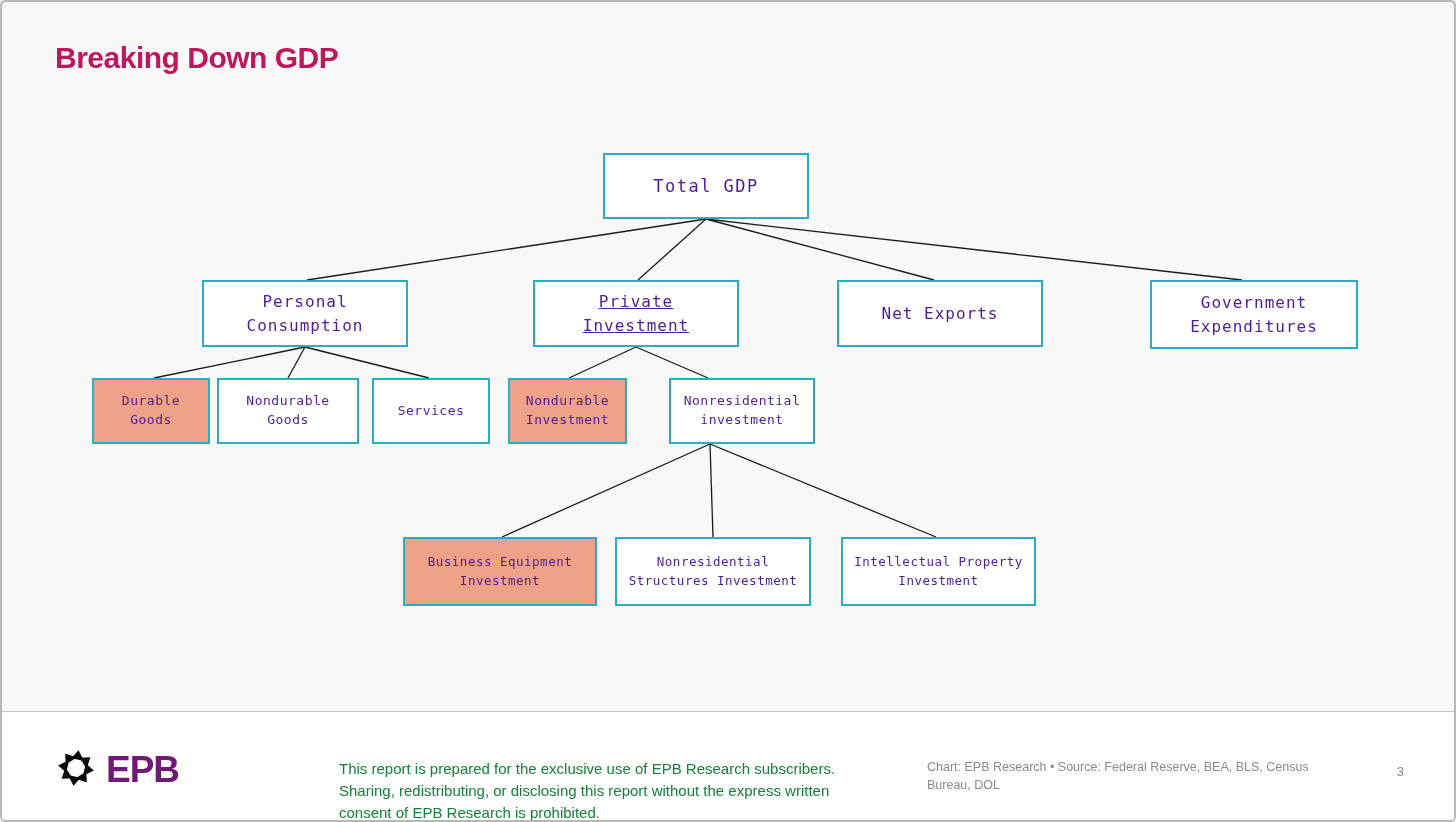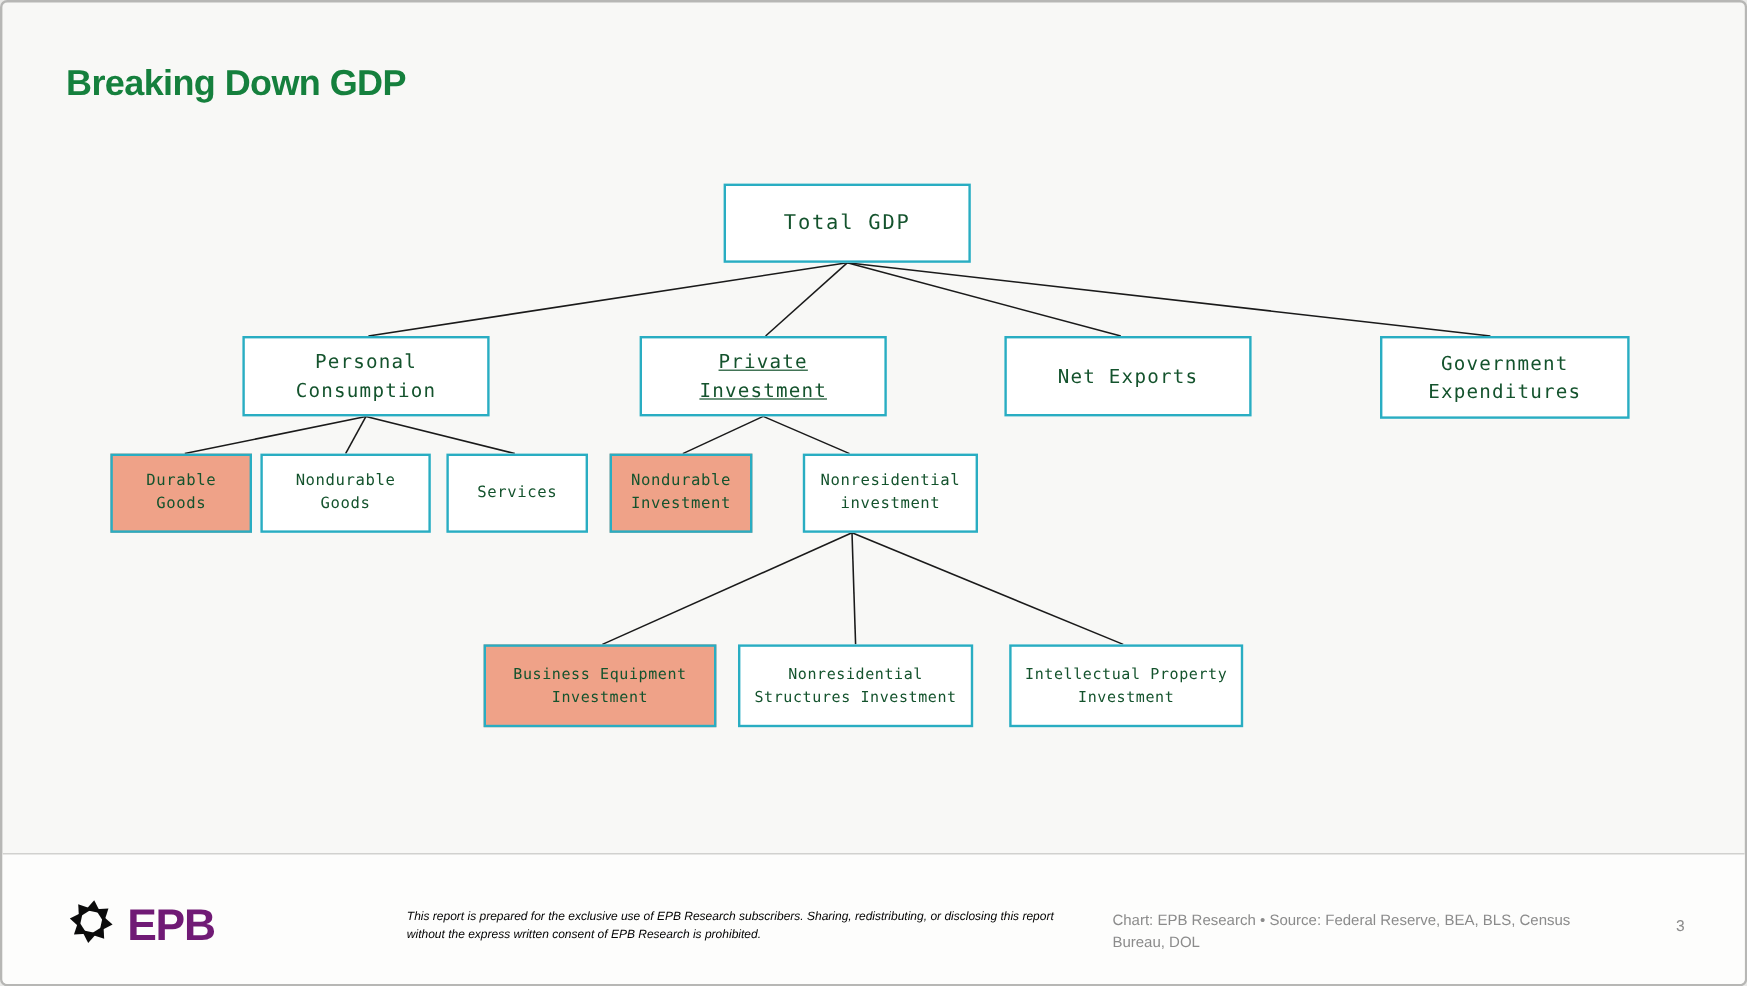--- a/index.html
+++ b/index.html
@@ -13,37 +13,37 @@
     width: 1456px;
     height: 822px;
     background: #f8f8f6;
     border: 2px solid #b7b7b5;
     border-radius: 6px;
     overflow: hidden;
   }
   .page-title {
     position: absolute;
     left: 53px;
-    top: 51px;
+    top: 39px;
     font-size: 30px;
     font-weight: 800;
     letter-spacing: -0.5px;
-    color: #15803d;
+    color: #be185d;
   }
   .diagram { position: absolute; left: 0; top: 0; width: 1456px; height: 712px; }
   svg.connectors { position: absolute; left: 0; top: 0; width: 1456px; height: 712px; }
   .node {
     position: absolute;
     display: flex;
     align-items: center;
     justify-content: center;
     text-align: center;
     background: #ffffff;
     border: 2px solid #29adc2;
-    color: #14532d;
+    color: #4c1d95;
     font-family: "DejaVu Sans Mono", "Liberation Mono", monospace;
     line-height: 1.45;
     padding: 4px 10px;
   }
   .node.highlight { background: #efa288; }
   .fs-lg { font-size: 16px; letter-spacing: 1px; }
   .fs-md { font-size: 13px; letter-spacing: 0.5px; }
   .fs-sm { font-size: 12.5px; letter-spacing: 0.5px; }
 
   
@@ -80,24 +80,23 @@
     font-size: 37px;
     font-weight: 800;
     letter-spacing: -1px;
     color: #701a75;
   }
   .footer-disclaimer {
     position: absolute;
     left: 337px;
     top: 46px;
     width: 545px;
-    font-size: 10px;
+    font-size: 15px;
     line-height: 1.45;
-    color: #000000;
-    font-style: italic;
+    color: #15803d;
   }
   .footer-credit {
     position: absolute;
     left: 925px;
     top: 46px;
     width: 385px;
     font-size: 12.5px;
     line-height: 1.45;
     color: #8b8b8b;
   }

